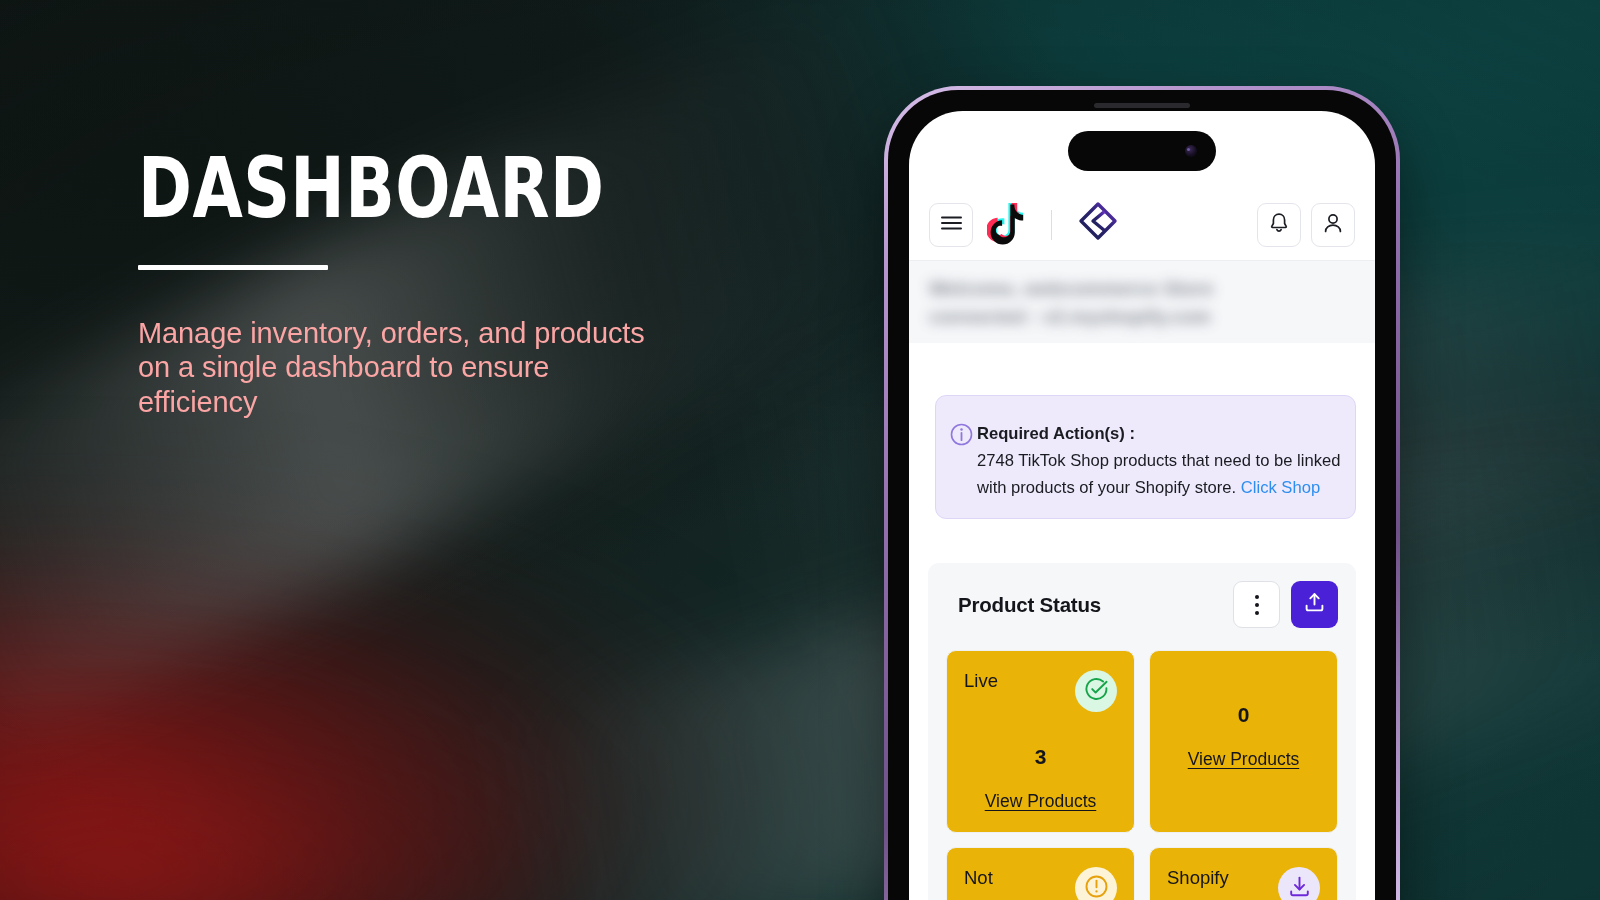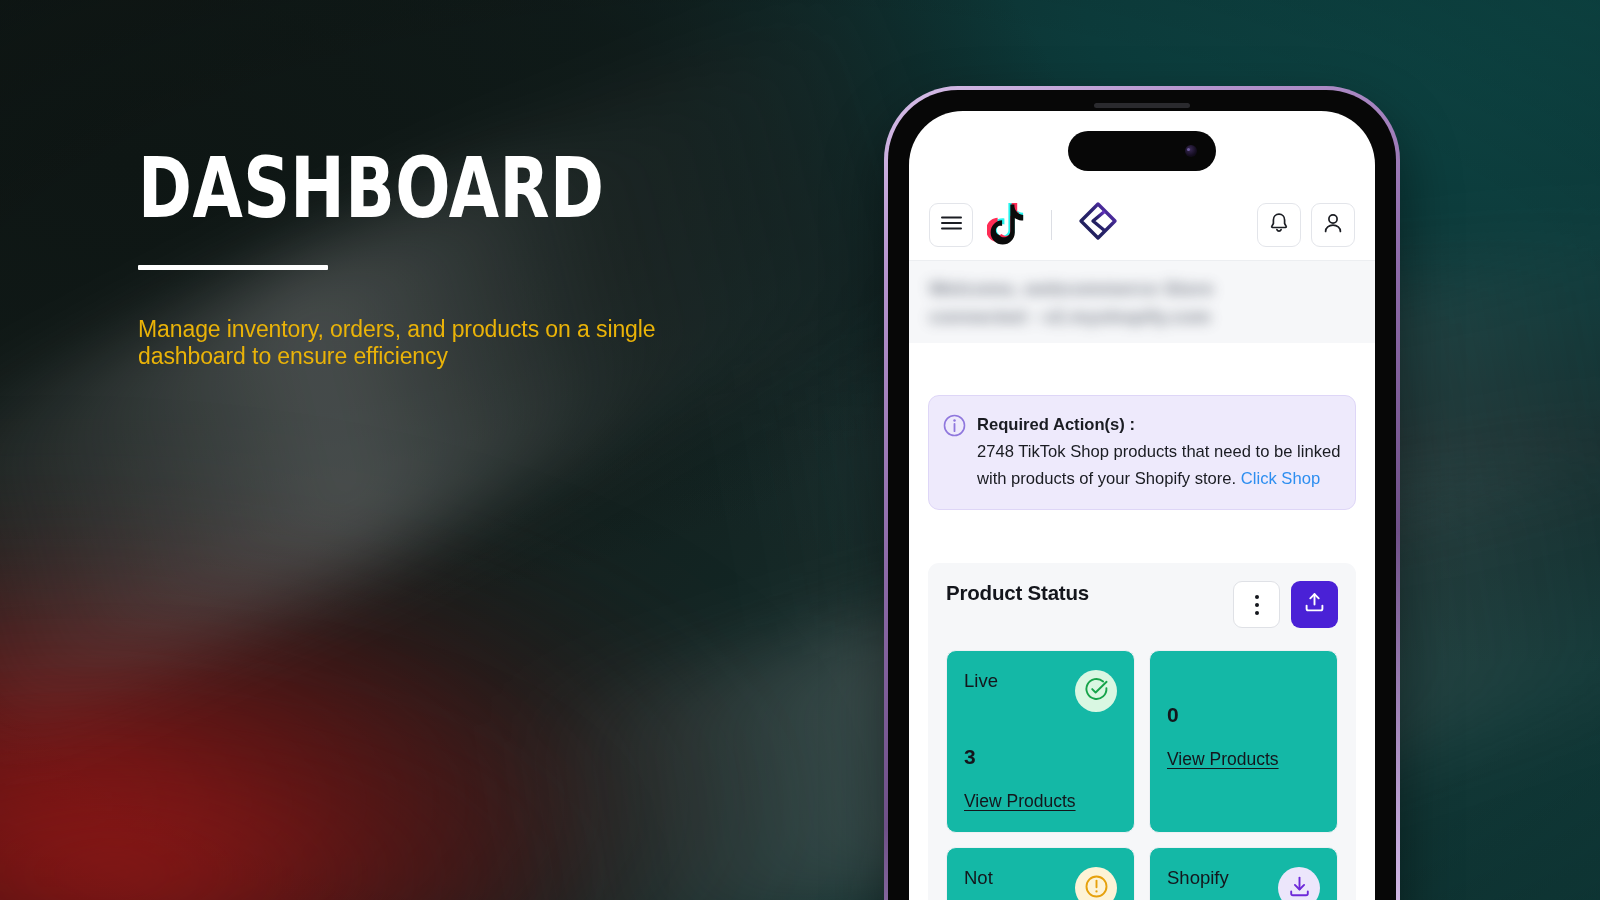--- a/index.html
+++ b/index.html
@@ -56,21 +56,21 @@
   
   #left { position:absolute; left:138px; top:150px; width:640px; z-index:5; }
   #headline {
     font-family:"Liberation Sans Narrow","DejaVu Sans Condensed","Liberation Sans", sans-serif;
     color:#ffffff; font-size:84px; line-height:0.92; font-weight:bold;
     letter-spacing:0.5px; transform:scaleX(0.86); transform-origin:left center;
     font-stretch:condensed;
   }
   #rule { margin-top:38px; width:190px; height:5px; background:#ffffff; border-radius:1px; }
   #subhead {
-    margin-top:46px; color:#eab308; font-size:23px; line-height:1.18;
+    margin-top:46px; color:#fca5a5; font-size:29px; line-height:1.18;
     font-weight:400; letter-spacing:-0.1px; max-width:522px;
   }
 
   
   #phone {
     position:absolute; left:884px; top:86px; width:516px; height:900px; z-index:10;
   }
   #phone-frame {
     position:absolute; inset:0; border-radius:74px;
     background:linear-gradient(150deg,#d7bfe8 0%,#b593cd 16%,#8d6aa8 40%,#6f5088 62%,#c4a9da 88%,#e2cdef 100%);
@@ -123,50 +123,50 @@
     position:absolute; left:0; right:0; top:150px; height:82px;
     background:#f6f7f9; padding:14px 20px 0 20px;
   }
   .welcome-inner { filter:blur(6.5px); opacity:0.72; }
   .welcome-line {
     color:#4a5160; font-size:19px; font-weight:600; line-height:1.45; letter-spacing:0.2px;
   }
 
   
   .banner {
-    position:absolute; left:19px; right:19px; top:284px;
+    position:absolute; left:26px; right:19px; top:284px;
     background:#eeeafc; border:1px solid #ded6f7; border-radius:11px;
-    padding:15px 14px 16px 14px; display:flex; gap:11px;
+    padding:24px 14px 16px 14px; display:flex; gap:4px;
   }
   .banner-text { color:#1a1c22; font-size:16.6px; line-height:1.64; }
   .banner-title { font-weight:700; display:block; }
   .banner-link { color:#2d8ef0; text-decoration:none; }
 
   
   .ps-card {
     position:absolute; left:19px; right:19px; top:452px; bottom:0;
     background:#f6f7f9; border-radius:11px 11px 0 0; padding:18px 18px 0 18px;
   }
-  .ps-head { display:flex; align-items:flex-start; margin-bottom:22px; }
+  .ps-head { display:flex; align-items:center; margin-bottom:22px;margin-left:12px; }
   .ps-title { font-size:20.5px; font-weight:700; color:#14161c; letter-spacing:-0.2px; }
   .ps-actions { margin-left:auto; display:flex; gap:11px; align-items:center; }
   .kebab-btn {
     width:47px; height:47px; border:1px solid #dfe1e6; border-radius:9px; background:#fff;
     display:flex; flex-direction:column; align-items:center; justify-content:center; gap:4px;
   }
   .kebab-dot { width:4px; height:4px; border-radius:50%; background:#14161c; }
   .upload-btn {
     width:47px; height:47px; border-radius:9px; background:#4a21d6;
     display:flex; align-items:center; justify-content:center; border:none;
   }
 
   .stat-grid { display:grid; grid-template-columns:1fr 1fr; gap:14px; }
   .stat-card {
-    background:#14b8a6; border:1px solid #eef0f3; border-radius:10px;
-    padding:19px 17px 20px 17px; min-height:174px;
+    background:#eab308; border:1px solid #eef0f3; border-radius:10px;
+    padding:19px 17px 20px 17px; min-height:174px;text-align:center;
   }
   .stat-top { display:flex; align-items:flex-start; }
   .stat-label { font-size:18.5px; color:#14161c; font-weight:500; line-height:1.22; }
   .stat-badge {
     margin-left:auto; width:42px; height:42px; border-radius:50%;
     display:flex; align-items:center; justify-content:center; flex:0 0 auto;
   }
   .bg-green { background:#d9f7e2; }
   .bg-red-l { background:#fde3e3; }
   .bg-amber { background:#fdf3d6; }

